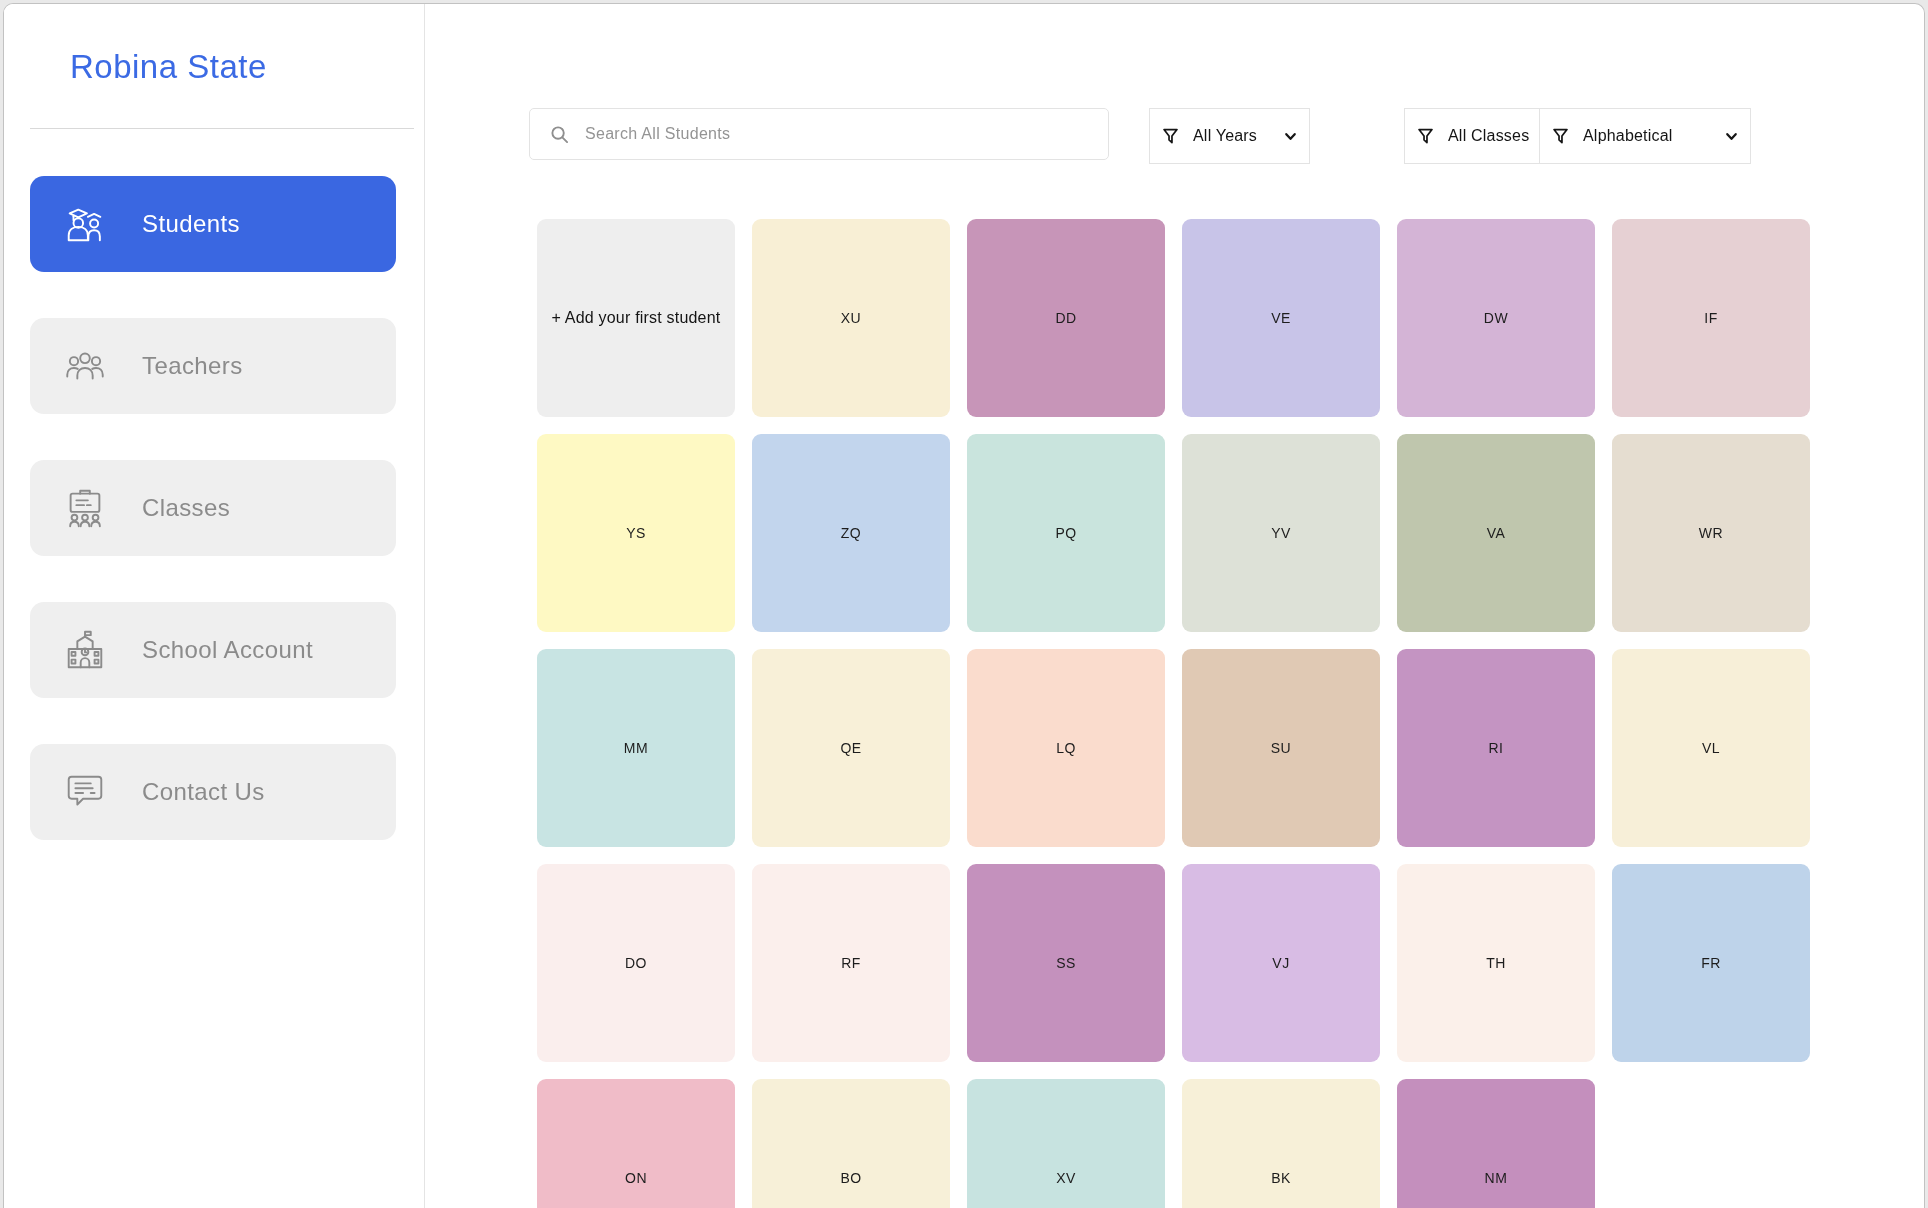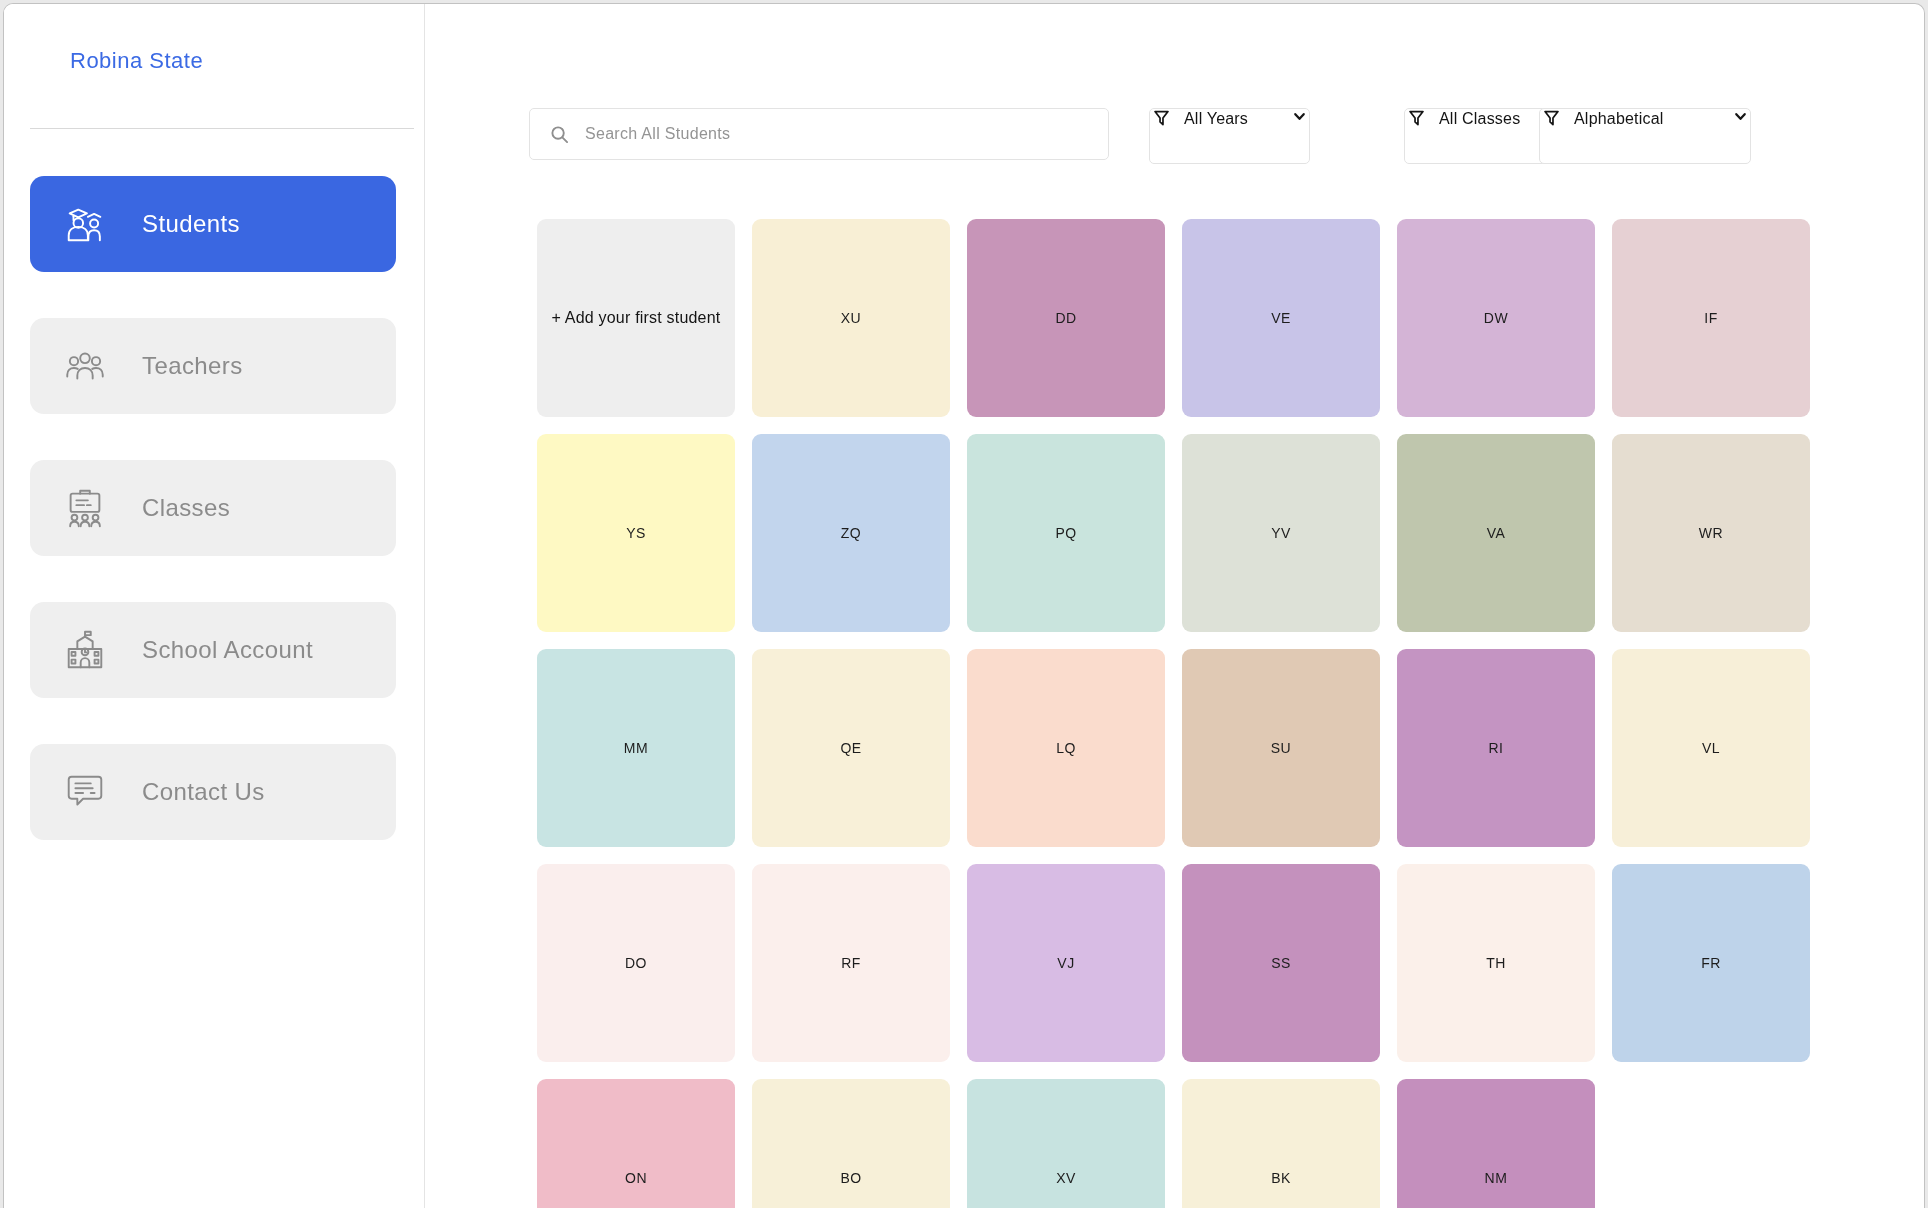--- a/index.html
+++ b/index.html
@@ -16,21 +16,21 @@
     border-radius:10px 10px 0 0;
     overflow:hidden;
   }
   
   .sidebar{
     position:absolute;left:0;top:0;bottom:0;width:420px;
     background:#ffffff;border-right:1px solid #e4e4e4;
   }
   .school-name{
     position:absolute;left:66px;top:44px;
-    font-size:22px;font-weight:500;letter-spacing:.5px;
+    font-size:33px;font-weight:500;letter-spacing:.5px;
     color:#3b6ae4;
   }
   .sidebar-divider{
     position:absolute;left:26px;top:124px;width:384px;height:0;
     border-top:1px solid #d9d9d9;
   }
   .nav{
     position:absolute;left:26px;top:172px;width:366px;
     display:flex;flex-direction:column;gap:46px;
   }
@@ -52,23 +52,23 @@
   }
   .search-box svg{width:19px;height:19px;stroke:#8f8f8f;fill:none;
     stroke-width:2;stroke-linecap:round;flex:0 0 auto;}
   .search-box input{
     border:none;outline:none;flex:1;font-size:16px;letter-spacing:.3px;
     font-family:"Liberation Sans",sans-serif;color:#333;background:transparent;
   }
   .search-box input::placeholder{color:#949494;opacity:1;}
   .filter{
     position:absolute;top:104px;height:56px;box-sizing:border-box;
-    border:1px solid #e3e3e3;border-radius:5px;background:#fff;
-    display:flex;align-items:flex-start;justify-content:space-between;
-    padding:0 2px;cursor:pointer;
+    border:1px solid #e3e3e3;border-radius:0;background:#fff;
+    display:flex;align-items:center;justify-content:space-between;
+    padding:0 11px;cursor:pointer;
   }
   .filter .f-left{display:flex;align-items:center;gap:13px;}
   .filter .f-label{font-size:16px;font-weight:500;color:#141414;letter-spacing:.2px;}
   .filter svg.funnel{width:19px;height:19px;stroke:#161616;fill:none;
     stroke-width:2;stroke-linejoin:round;}
   .filter svg.chev{width:15px;height:15px;stroke:#161616;fill:none;
     stroke-width:2.4;stroke-linecap:round;stroke-linejoin:round;}
   #filter-years{left:1145px;width:161px;}
   #filter-classes{left:1400px;width:167px;}
   #filter-sort{left:1535px;width:212px;}
@@ -232,22 +232,22 @@
       <div class="card" style="background-color: rgb(191, 198, 173);">VA</div>
       <div class="card" style="background-color: rgb(229, 221, 208);">WR</div>
       <div class="card" style="background-color: rgb(200, 228, 227);">MM</div>
       <div class="card" style="background-color: rgb(248, 240, 216);">QE</div>
       <div class="card" style="background-color: rgb(250, 220, 205);">LQ</div>
       <div class="card" style="background-color: rgb(224, 201, 180);">SU</div>
       <div class="card" style="background-color: rgb(196, 148, 194);">RI</div>
       <div class="card" style="background-color: rgb(247, 239, 216);">VL</div>
       <div class="card" style="background-color: rgb(250, 238, 237);">DO</div>
       <div class="card" style="background-color: rgb(251, 239, 236);">RF</div>
+      <div class="card" style="background-color: rgb(196, 145, 189);">SS</div>
       <div class="card" style="background-color: rgb(216, 188, 228);">VJ</div>
-      <div class="card" style="background-color: rgb(196, 145, 189);">SS</div>
       <div class="card" style="background-color: rgb(251, 240, 234);">TH</div>
       <div class="card" style="background-color: rgb(190, 211, 234);">FR</div>
       <div class="card" style="background-color: rgb(240, 188, 200);">ON</div>
       <div class="card" style="background-color: rgb(247, 240, 216);">BO</div>
       <div class="card" style="background-color: rgb(199, 227, 224);">XV</div>
       <div class="card" style="background-color: rgb(247, 240, 216);">BK</div>
       <div class="card" style="background-color: rgb(196, 143, 189);">NM</div>
     </div>
 
 </div>

